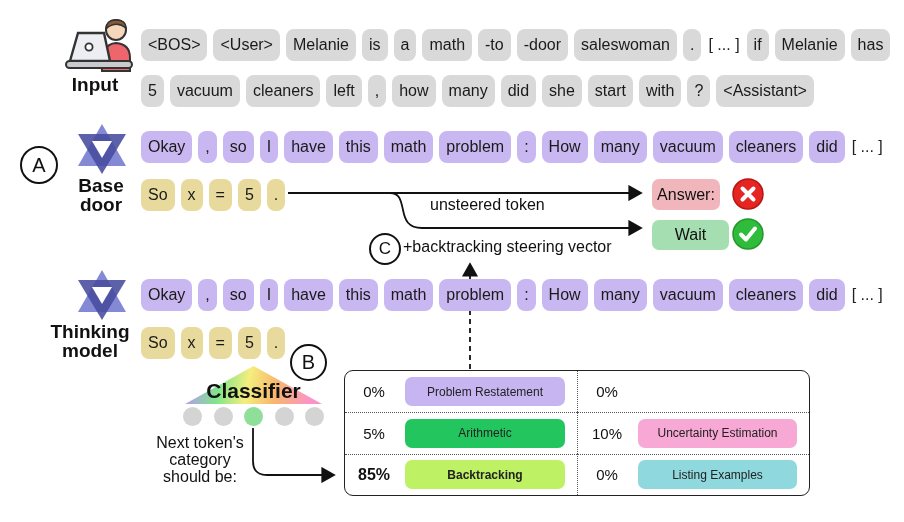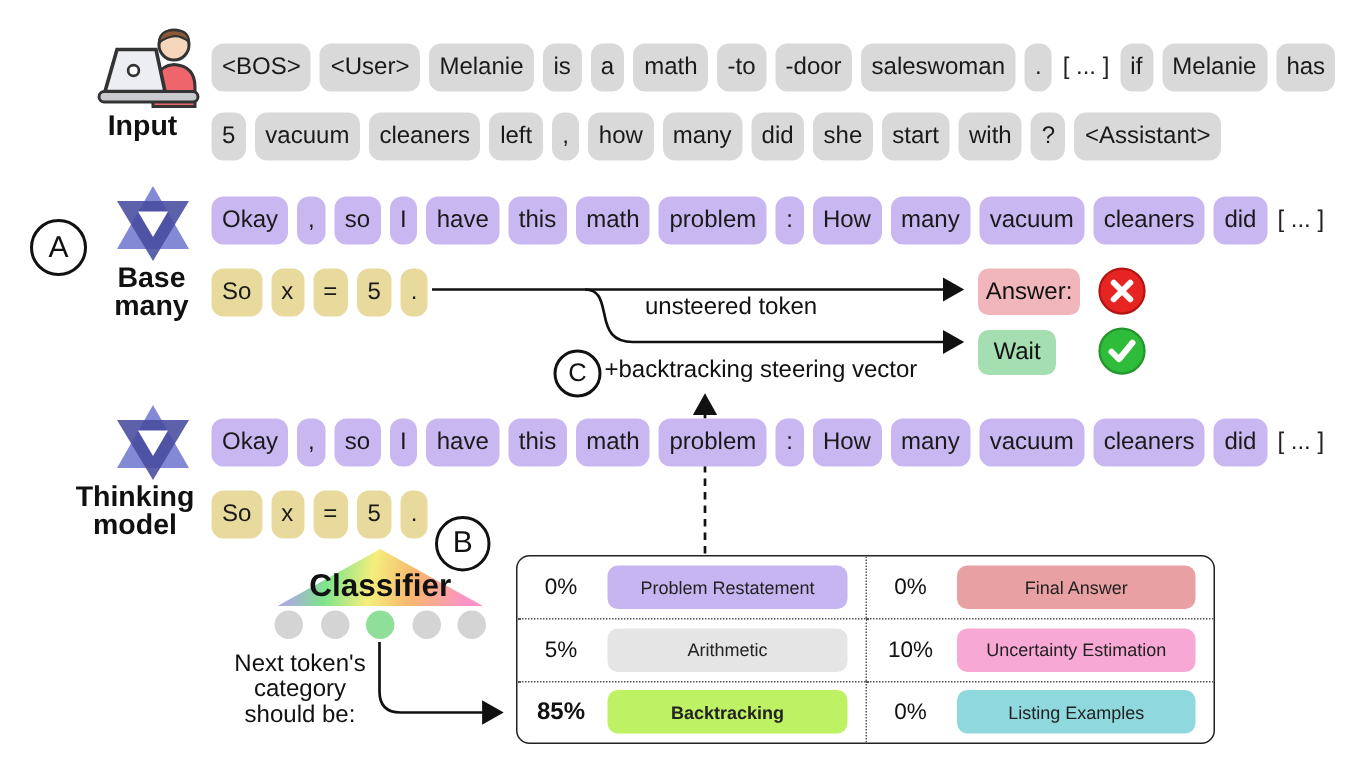--- a/index.html
+++ b/index.html
@@ -111,21 +111,21 @@
       <span class="tok gray">&lt;Assistant&gt;</span>
     </div>
 
   <div class="badge" style="left:20px;top:146px;width:34px;height:34px;">A</div>
   <svg class="icon-abs" style="left:74px;top:121px;" width="56" height="56" viewBox="0 0 56 56">
     <path d="M28 3 L52 45 L4 45 Z" fill="#8489d6"></path>
     <path d="M4 13 L52 13 L28 53 Z" fill="#474b9e" opacity="0.88"></path>
     <path d="M18 20 L38 20 L28 37 Z" fill="#ffffff"></path>
   </svg>
   <div class="sec-label" style="left:56px;top:176px;width:90px;">Base
-many</div>
+door</div>
   <div class="tok-row" style="left:141px;top:130px;">
       <span class="tok purple">Okay</span>
       <span class="tok purple">,</span>
       <span class="tok purple">so</span>
       <span class="tok purple">I</span>
       <span class="tok purple">have</span>
       <span class="tok purple">this</span>
       <span class="tok purple">math</span>
       <span class="tok purple">problem</span>
       <span class="tok purple">:</span>
@@ -146,21 +146,21 @@
 
   <div class="arrow-label" style="left:430px;top:196px;width:180px;text-align:left;">unsteered token</div>
   <div class="badge" style="left:369px;top:233px;width:28px;height:28px;font-size:17px;">C</div>
   <div class="arrow-label" style="left:403px;top:238px;">+backtracking steering vector</div>
 
   <div class="result-chip" style="left:652px;top:179px;width:68px;height:31px;background:var(--answer-pink);">Answer:</div>
   <svg class="status-icon" style="left:732px;top:178px;" width="32" height="32" viewBox="0 0 32 32">
     <circle cx="16" cy="16" r="15" fill="var(--cross-red)" stroke="#b51512" stroke-width="1.5"></circle>
     <path d="M10.5 10.5 L21.5 21.5 M21.5 10.5 L10.5 21.5" stroke="#fff" stroke-width="4" stroke-linecap="round"></path>
   </svg>
-  <div class="result-chip" style="left:652px;top:220px;width:52px;height:30px;background:var(--wait-green);">Wait</div>
+  <div class="result-chip" style="left:652px;top:220px;width:77px;height:30px;background:var(--wait-green);">Wait</div>
   <svg class="status-icon" style="left:732px;top:218px;" width="32" height="32" viewBox="0 0 32 32">
     <circle cx="16" cy="16" r="15" fill="var(--check-green)" stroke="#24962d" stroke-width="1.5"></circle>
     <path d="M9 16.5 L14 21.5 L23 10.5" stroke="#fff" stroke-width="4" fill="none" stroke-linecap="round" stroke-linejoin="round"></path>
   </svg>
 
   <svg class="icon-abs" style="left:74px;top:267px;" width="56" height="56" viewBox="0 0 56 56">
     <path d="M28 3 L52 45 L4 45 Z" fill="#8489d6"></path>
     <path d="M4 13 L52 13 L28 53 Z" fill="#474b9e" opacity="0.88"></path>
     <path d="M18 20 L38 20 L28 37 Z" fill="#ffffff"></path>
   </svg>
@@ -205,25 +205,24 @@
 category
 should be:</div>
 
   <div class="cat-table">
     <div class="cell">
         <span class="pct">0%</span>
         <span class="pill" style="background: rgb(199, 181, 242);">Problem Restatement</span>
       </div>
     <div class="cell r">
         <span class="pct">0%</span>
-        <span class="pill" style="background: rgb(233, 160, 163);">Final Answer</span>
       </div>
     <div class="cell bt">
         <span class="pct">5%</span>
-        <span class="pill" style="background: #e5e5e5;">Arithmetic</span>
+        <span class="pill" style="background: #22c55e;">Arithmetic</span>
       </div>
     <div class="cell r bt">
         <span class="pct">10%</span>
         <span class="pill" style="background: rgb(248, 168, 212);">Uncertainty Estimation</span>
       </div>
     <div class="cell bt bold">
         <span class="pct">85%</span>
         <span class="pill" style="background: #bef264;">Backtracking</span>
       </div>
     <div class="cell r bt">

